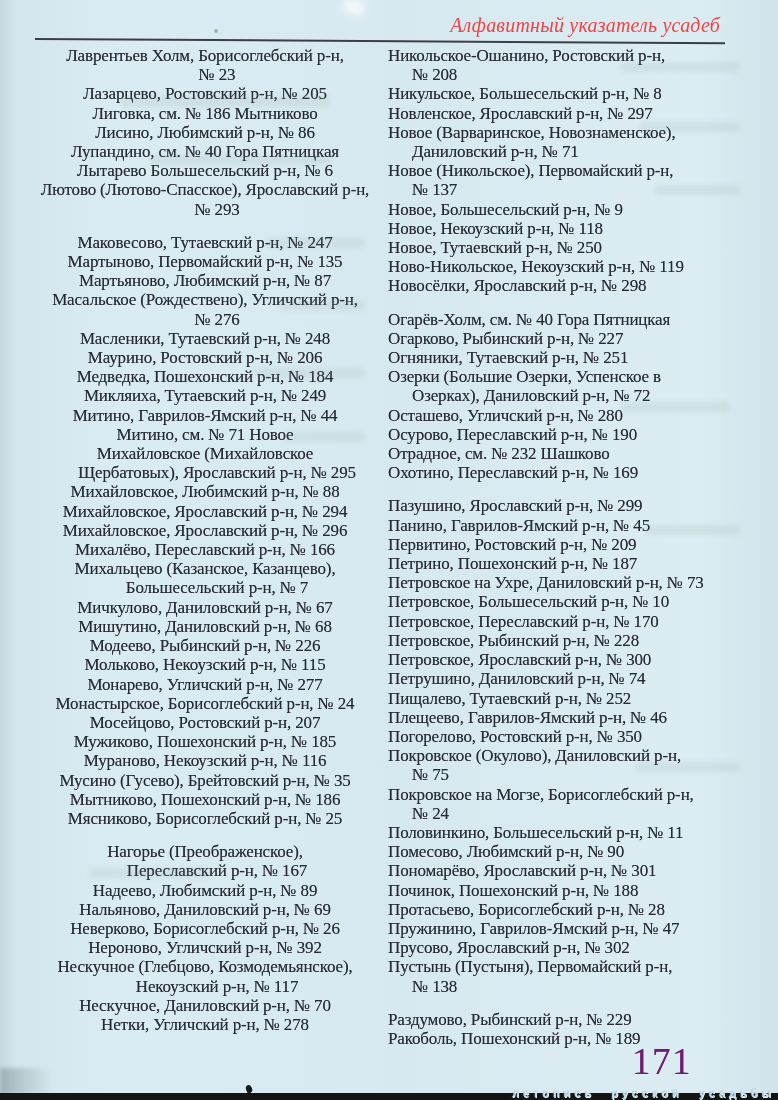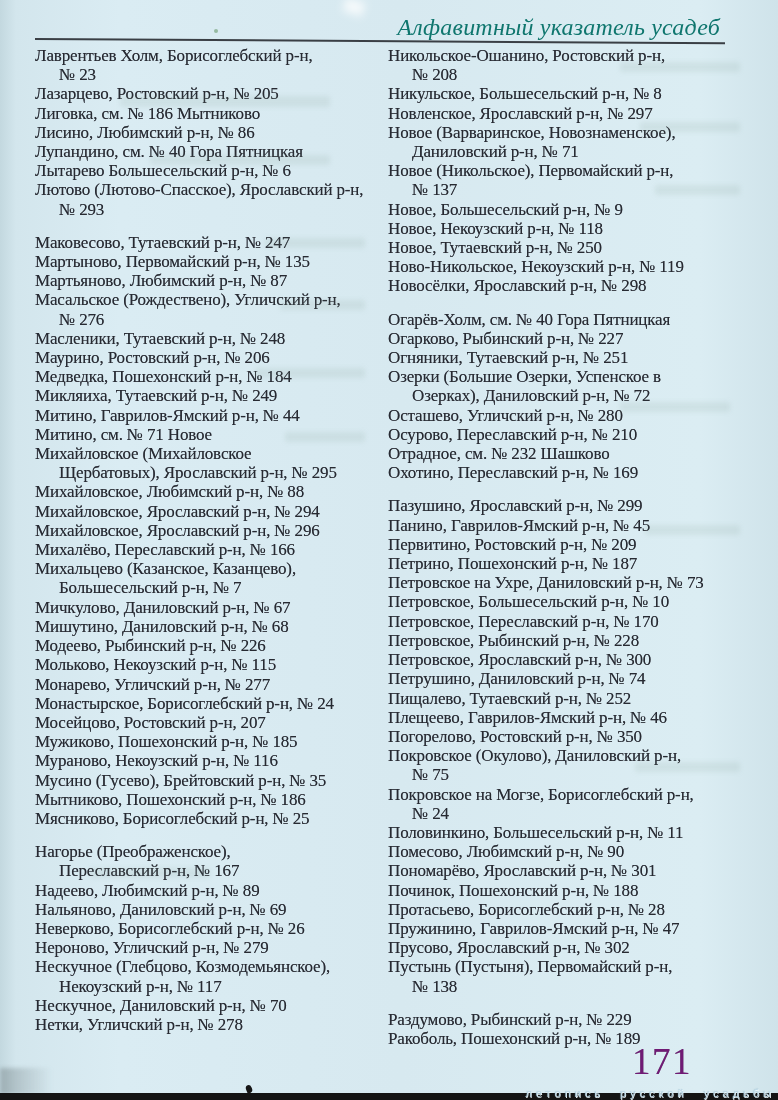--- a/index.html
+++ b/index.html
@@ -9,42 +9,42 @@
     background:linear-gradient(90deg,#c3d8df 0px,#d3e6ed 16px,#daecf3 120px,#d7e9f0 400px,#dbedf3 700px,#cfe3ea 778px);
   }
   .scan{position:absolute;inset:0;}
   
   .header-rule{
     position:absolute;left:35px;top:38px;width:690px;height:2px;
     background:#3a3f45;transform:rotate(0.35deg);transform-origin:left center;
   }
   .header-title{
     position:absolute;top:14px;right:58px;
-    font-style:italic;font-size:24px;color:#0f766e;letter-spacing:0.2px;
+    font-style:italic;font-size:20px;color:#ef4444;letter-spacing:0.2px;
   }
   
   .col{position:absolute;top:46px;font-size:17px;line-height:19.2px;color:#272a32;
        letter-spacing:-0.15px;text-shadow:0 0 0.4px rgba(40,42,52,0.55);}
-  .col-left{left:35px;width:340px;}
+  .col-left{left:35px;width:340px;text-align:center;}
   .col-right{left:388px;width:355px;}
   .group{margin:0;}
   .group + .group{margin-top:14px;}
   .line{white-space:nowrap;}
   .line.cont{padding-left:24px;}
   
   .page-number{
     position:absolute;left:632px;top:1040px;
     font-size:37px;color:#701a75;letter-spacing:1.5px;
     text-shadow:0 0 0.5px rgba(40,42,52,0.5);
   }
   
   .watermark{
     position:absolute;right:3px;bottom:1px;z-index:5;
     font-family:"Liberation Sans","DejaVu Sans",sans-serif;
-    font-weight:normal;font-size:11px;letter-spacing:4px;word-spacing:9px;
+    font-weight:bold;font-size:11px;letter-spacing:4px;word-spacing:9px;
     color:#bedae8;
     text-shadow:0.6px 0.6px 0 #eef8fc,-0.5px -0.5px 1px rgba(125,165,185,0.45);
   }
   
   .bottom-strip{position:absolute;left:0;bottom:0;width:778px;height:7px;background:#141414;z-index:4;}
   .ink-dot{
     position:absolute;left:246px;top:1085px;width:6px;height:8px;background:#161616;
     border-radius:60% 50% 55% 15%;transform:rotate(-25deg);
   }
   .green-speck{position:absolute;left:214px;top:29px;width:4px;height:4px;border-radius:50%;
@@ -191,21 +191,21 @@
         <div class="entry">
           <div class="line">Надеево, Любимский р-н, № 89</div>
         </div>
         <div class="entry">
           <div class="line">Нальяново, Даниловский р-н, № 69</div>
         </div>
         <div class="entry">
           <div class="line">Неверково, Борисоглебский р-н, № 26</div>
         </div>
         <div class="entry">
-          <div class="line">Нероново, Угличский р-н, № 279</div>
+          <div class="line">Нероново, Угличский р-н, № 392</div>
         </div>
         <div class="entry">
           <div class="line">Нескучное (Глебцово, Козмодемьянское),</div>
           <div class="line cont">Некоузский р-н, № 117</div>
         </div>
         <div class="entry">
           <div class="line">Нескучное, Даниловский р-н, № 70</div>
         </div>
         <div class="entry">
           <div class="line">Нетки, Угличский р-н, № 278</div>
@@ -259,21 +259,21 @@
           <div class="line">Огняники, Тутаевский р-н, № 251</div>
         </div>
         <div class="entry">
           <div class="line">Озерки (Большие Озерки, Успенское в</div>
           <div class="line cont">Озерках), Даниловский р-н, № 72</div>
         </div>
         <div class="entry">
           <div class="line">Осташево, Угличский р-н, № 280</div>
         </div>
         <div class="entry">
-          <div class="line">Осурово, Переславский р-н, № 210</div>
+          <div class="line">Осурово, Переславский р-н, № 190</div>
         </div>
         <div class="entry">
           <div class="line">Отрадное, см. № 232 Шашково</div>
         </div>
         <div class="entry">
           <div class="line">Охотино, Переславский р-н, № 169</div>
         </div>
       </div>
       <div class="group">
         <div class="entry">

